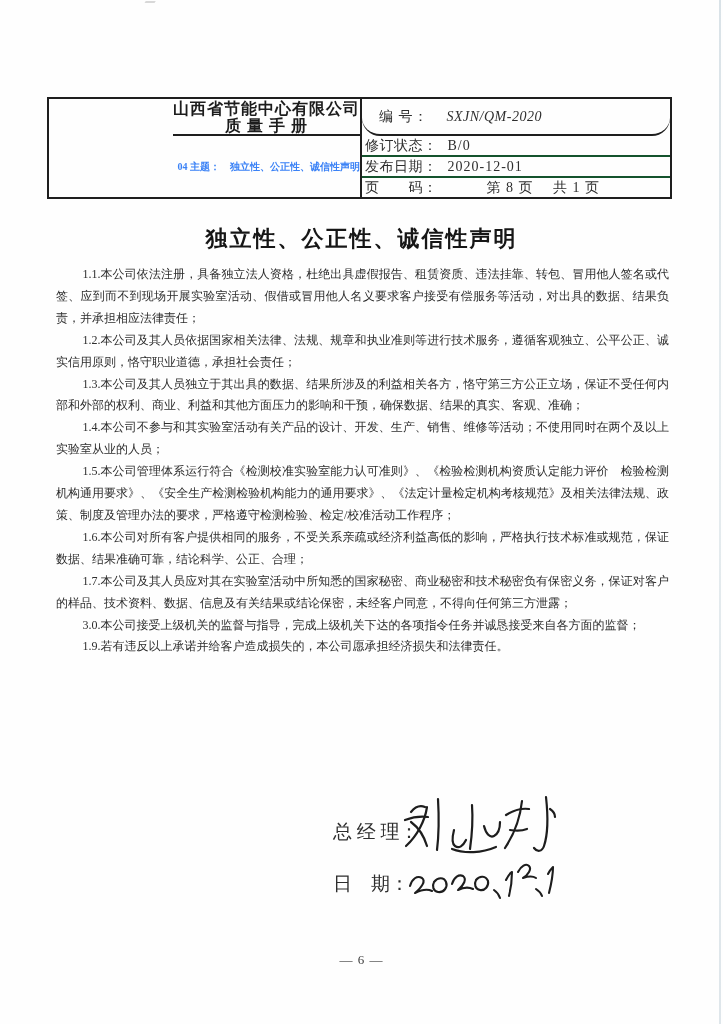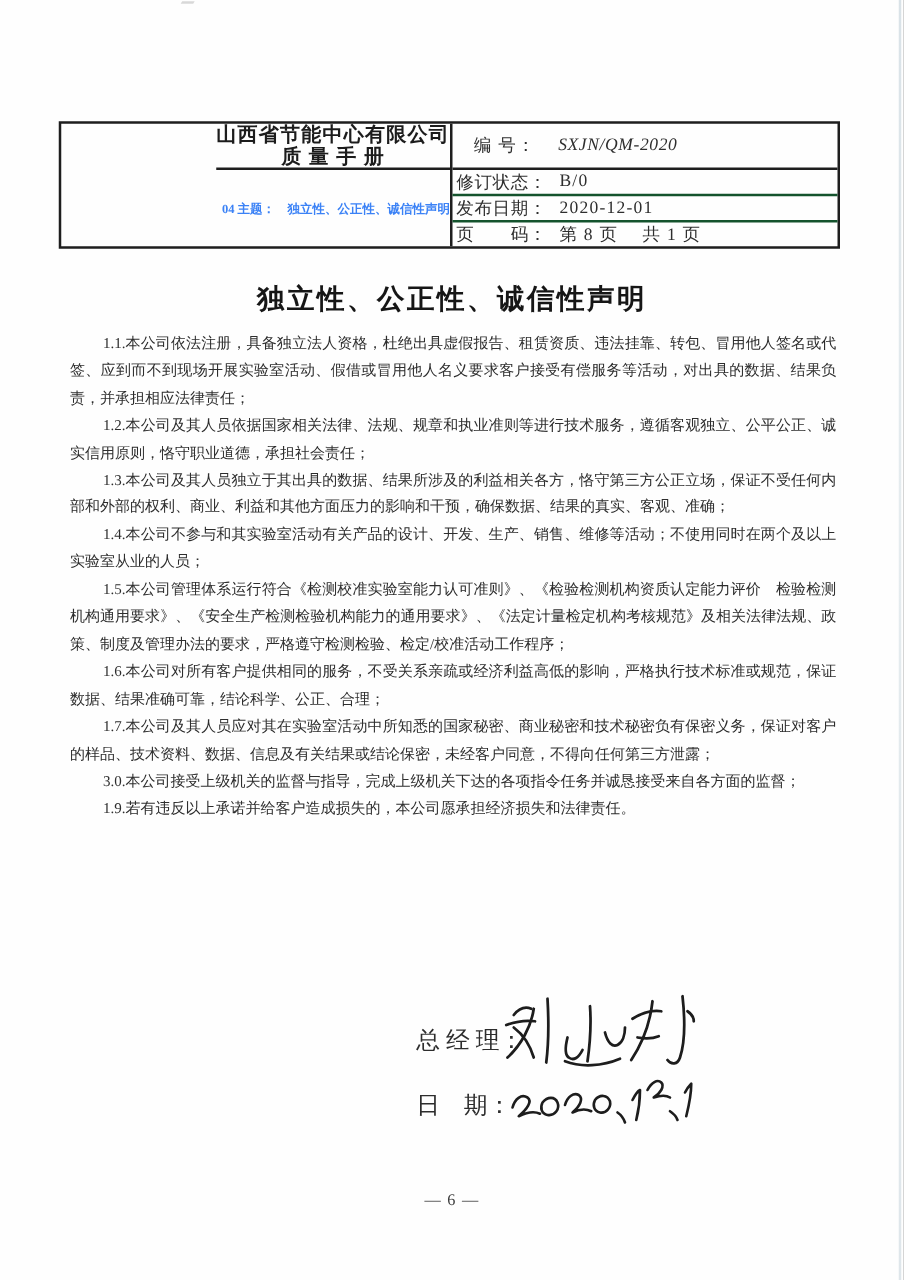--- a/index.html
+++ b/index.html
@@ -30,31 +30,31 @@
     font-weight:bold;font-size:16px;line-height:17px;letter-spacing:1px;color:#1c1c1c;
   }
   .t-topic{
     flex:1;display:flex;align-items:center;padding-left:9px;
     font-weight:bold;font-size:10px;color:#3b82f6;white-space:nowrap;
   }
   .t-topic .gap{display:inline-block;width:10px;}
   .t-right{display:flex;flex-direction:column;font-size:14px;}
   .t-docnum{
     height:35px;border-bottom:2px solid #1e1e1e;
-    display:flex;align-items:center;padding-left:17px;letter-spacing:1px;
+    display:flex;align-items:center;padding-left:17px;letter-spacing:1px;border-radius:18px;
   }
   .t-docnum .val{
     font-style:italic;margin-left:18px;letter-spacing:.5px;
     font-family:"Liberation Serif","DejaVu Serif",serif;
   }
   .t-row{
     height:19px;border-bottom:2px solid #14532d;
     display:flex;align-items:center;padding-left:3px;
   }
-  .t-row:last-child{border-bottom:none;}
+  .t-row:last-child{border-bottom:none;gap:39px;}
   .t-row .lbl{display:inline-block;min-width:72px;letter-spacing:.5px;}
   .t-row .val{margin-left:10px;letter-spacing:1px;}
 
   
   .doc-title{
     position:absolute;left:0;top:224px;width:723px;text-align:center;
     font-size:22px;font-weight:bold;letter-spacing:2px;color:#161616;
   }
 
   

